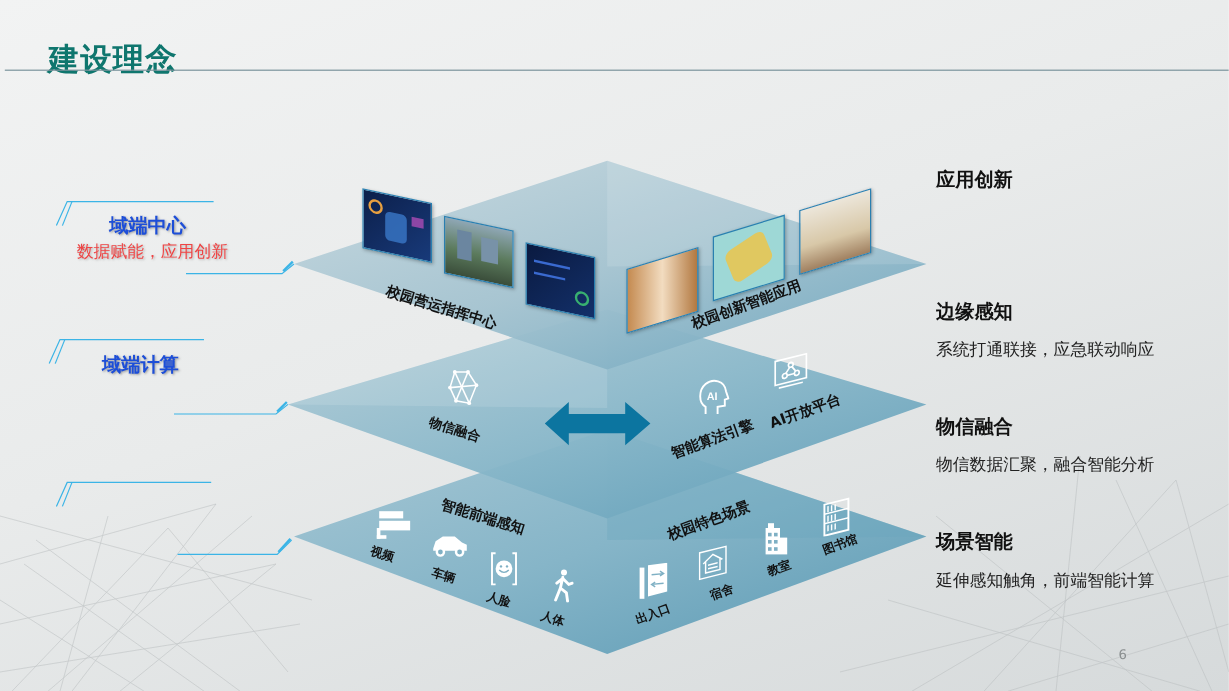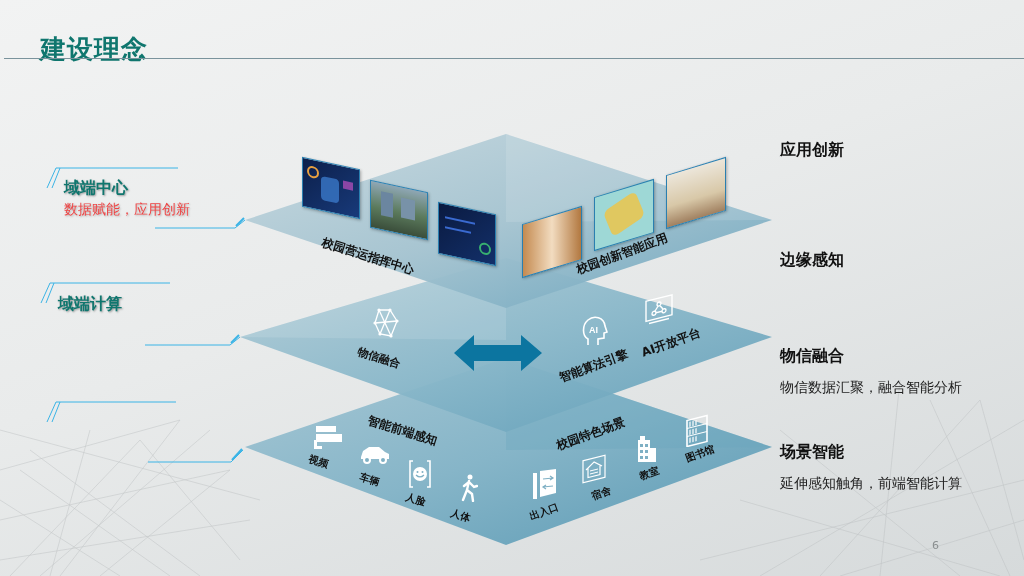--- a/index.html
+++ b/index.html
@@ -9,21 +9,21 @@
     font-family: "DejaVu Sans", "Liberation Sans", sans-serif;
   }
   .title {
     position:absolute; left:40px; top:16px; font-size:26px; font-weight:bold;
     color:#0f766e; letter-spacing:1px;margin-top:16px;
   }
   .title-rule { position:absolute; left:4px; top:58px; width:1020px; height:1px; background:#7a939c; }
   .bg-lines { position:absolute; left:0; top:0; width:1024px; height:576px; pointer-events:none; }
   .pyramid { position:absolute; left:0; top:0; width:1024px; height:576px; }
   .left-block { position:absolute; left:48px; width:220px; }
-  .left-block .h { font-size:16px; font-weight:bold; color:#0f766e; text-shadow:1px 1px 2px rgba(0,0,0,0.35); }
+  .left-block .h { font-size:16px; font-weight:bold; color:#1d4ed8; text-shadow:1px 1px 2px rgba(0,0,0,0.35);margin-left:27px; }
   .left-block .s { font-size:14px; color:#ef4444; margin-top:2px; text-shadow:1px 1px 2px rgba(0,0,0,0.25); }
   .right-block { position:absolute; left:780px; width:240px; }
   .right-block .h { font-size:16px; font-weight:bold; color:#111; }
   .right-block .s { font-size:14px; color:#222; margin-top:12px; }
   .page-num { position:absolute; left:932px; top:539px; font-size:11px; color:#8a8f90; }
   .layer-label { position:absolute; font-size:12px; font-weight:bold; color:#111; white-space:nowrap; transform-origin:left center; }
   .icon-label { position:absolute; font-size:10px; font-weight:bold; color:#111; white-space:nowrap; transform-origin:left center; }
   .icon { position:absolute; }
   .screen { position:absolute; border:1px solid #2a7fb0; box-shadow:1px 1px 3px rgba(0,0,0,0.3); }
 </style>
@@ -259,20 +259,21 @@
   <div class="h">域端计算</div>
 </div>
 <div class="left-block" style="left:66px;top:412px;">
 </div>
 
 <div class="right-block" style="top:140px;">
   <div class="h">应用创新</div>
 </div>
 <div class="right-block" style="top:250px;">
   <div class="h">边缘感知</div>
+  <div class="s">系统打通联接，应急联动响应</div>
 </div>
 <div class="right-block" style="top:346px;">
   <div class="h">物信融合</div>
   <div class="s">物信数据汇聚，融合智能分析</div>
 </div>
 <div class="right-block" style="top:442px;">
   <div class="h">场景智能</div>
   <div class="s">延伸感知触角，前端智能计算</div>
 </div>
 

